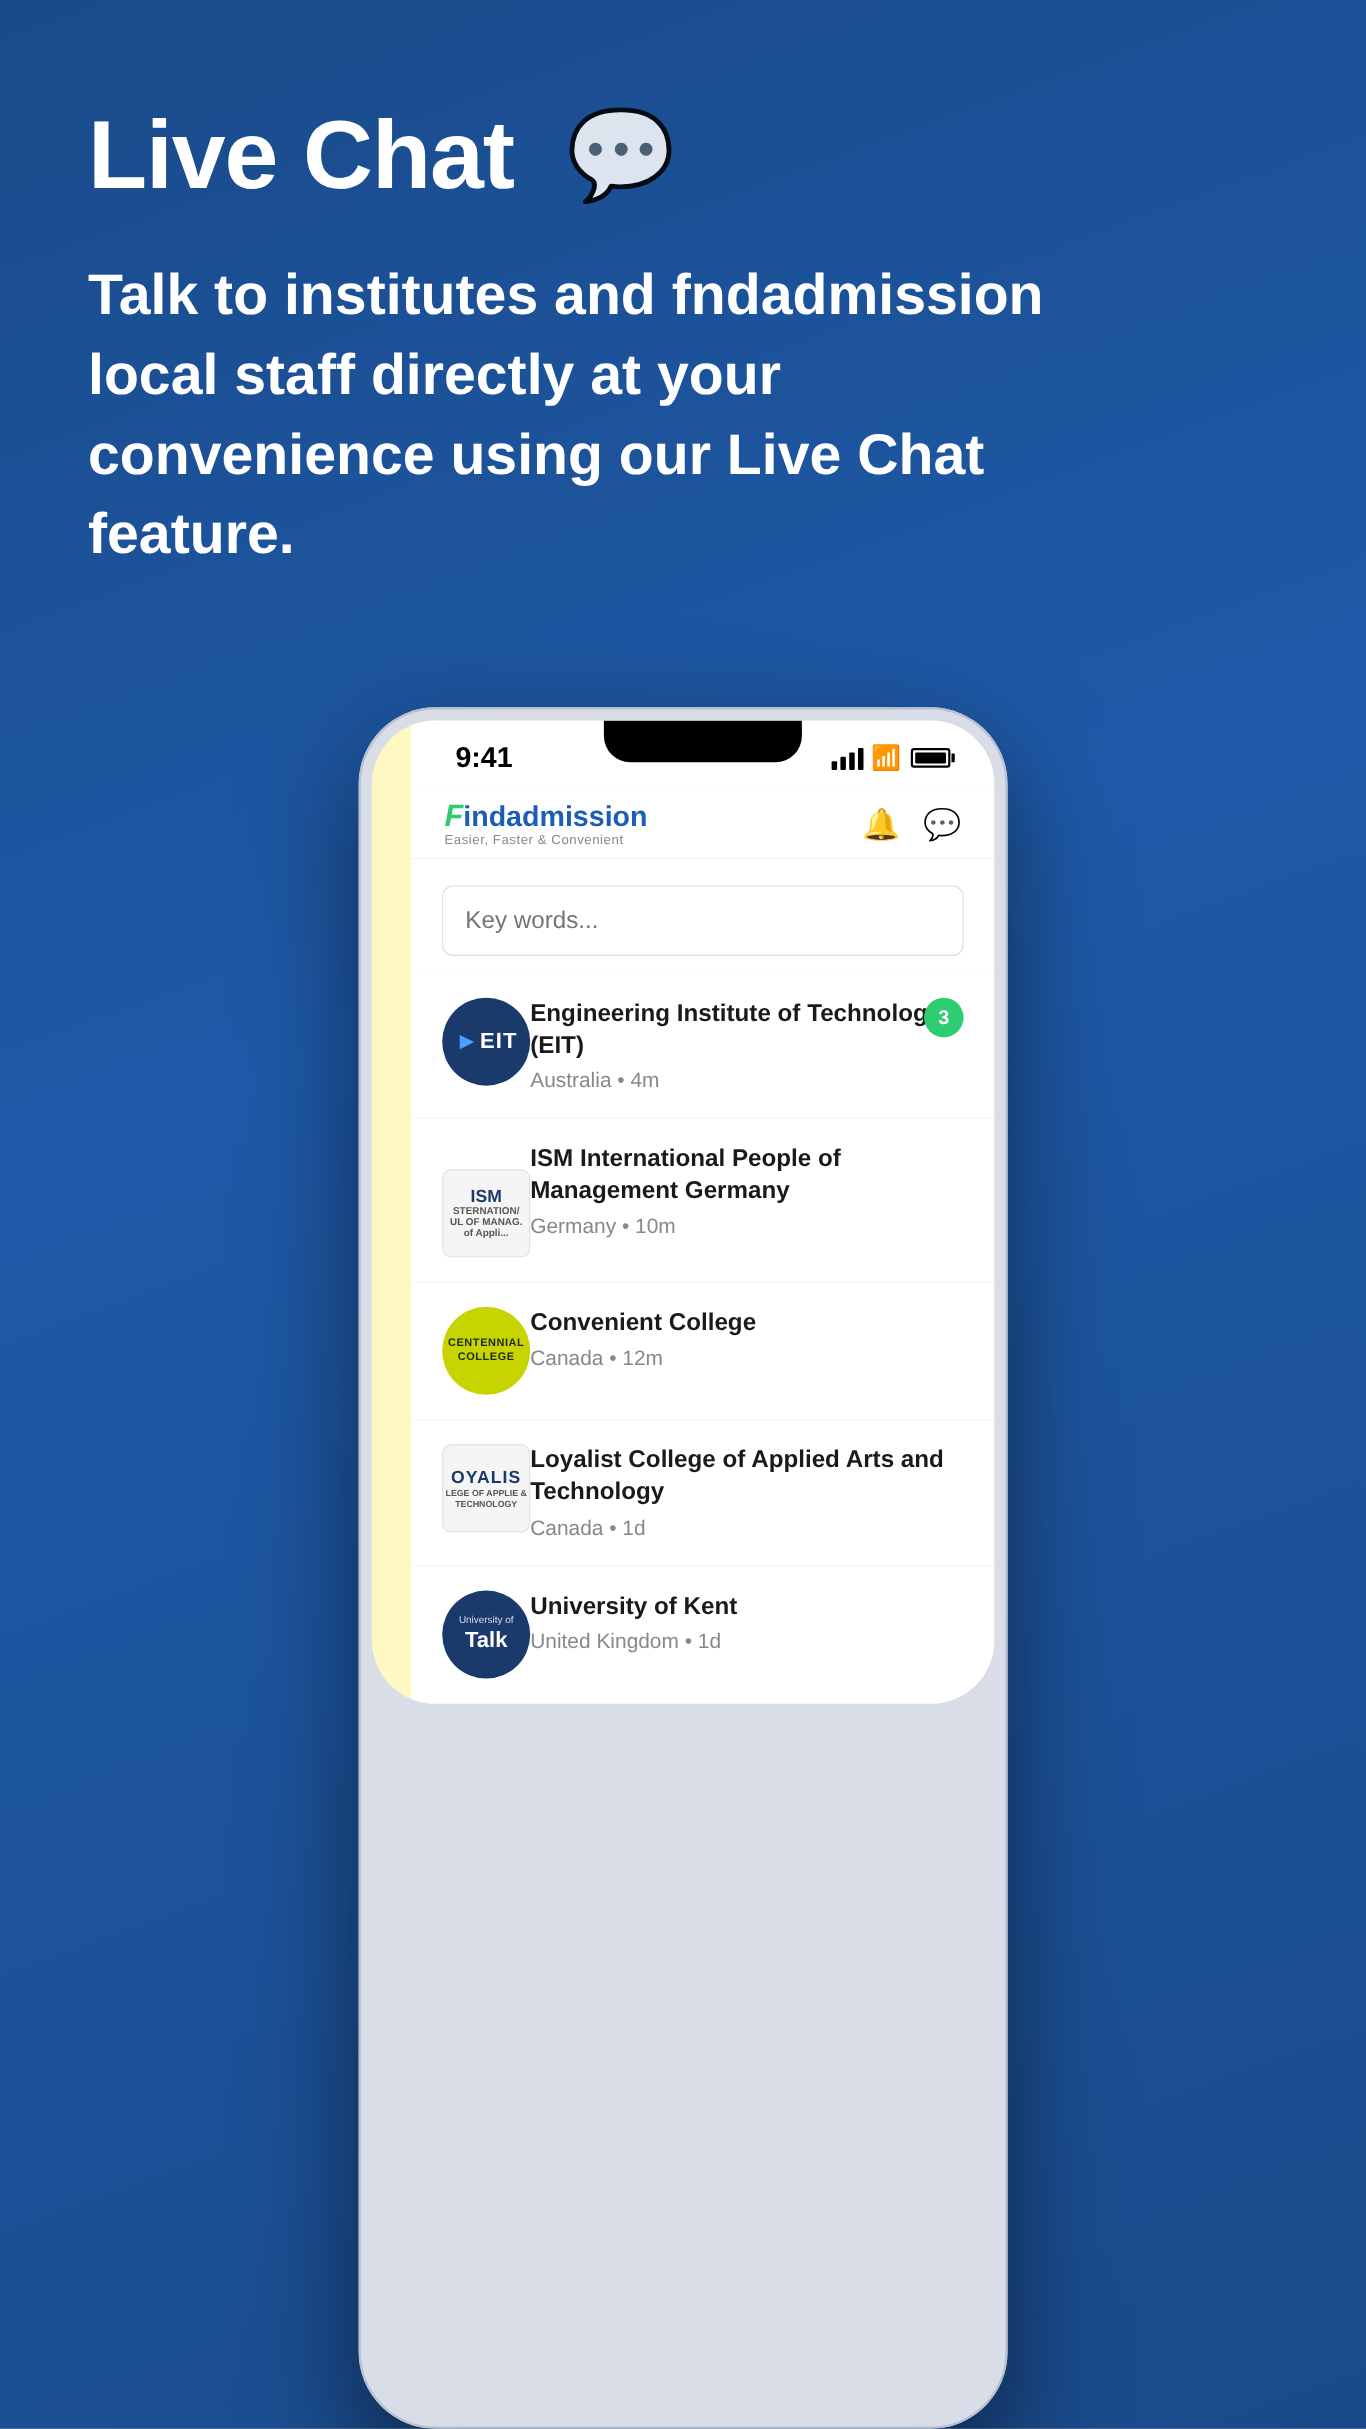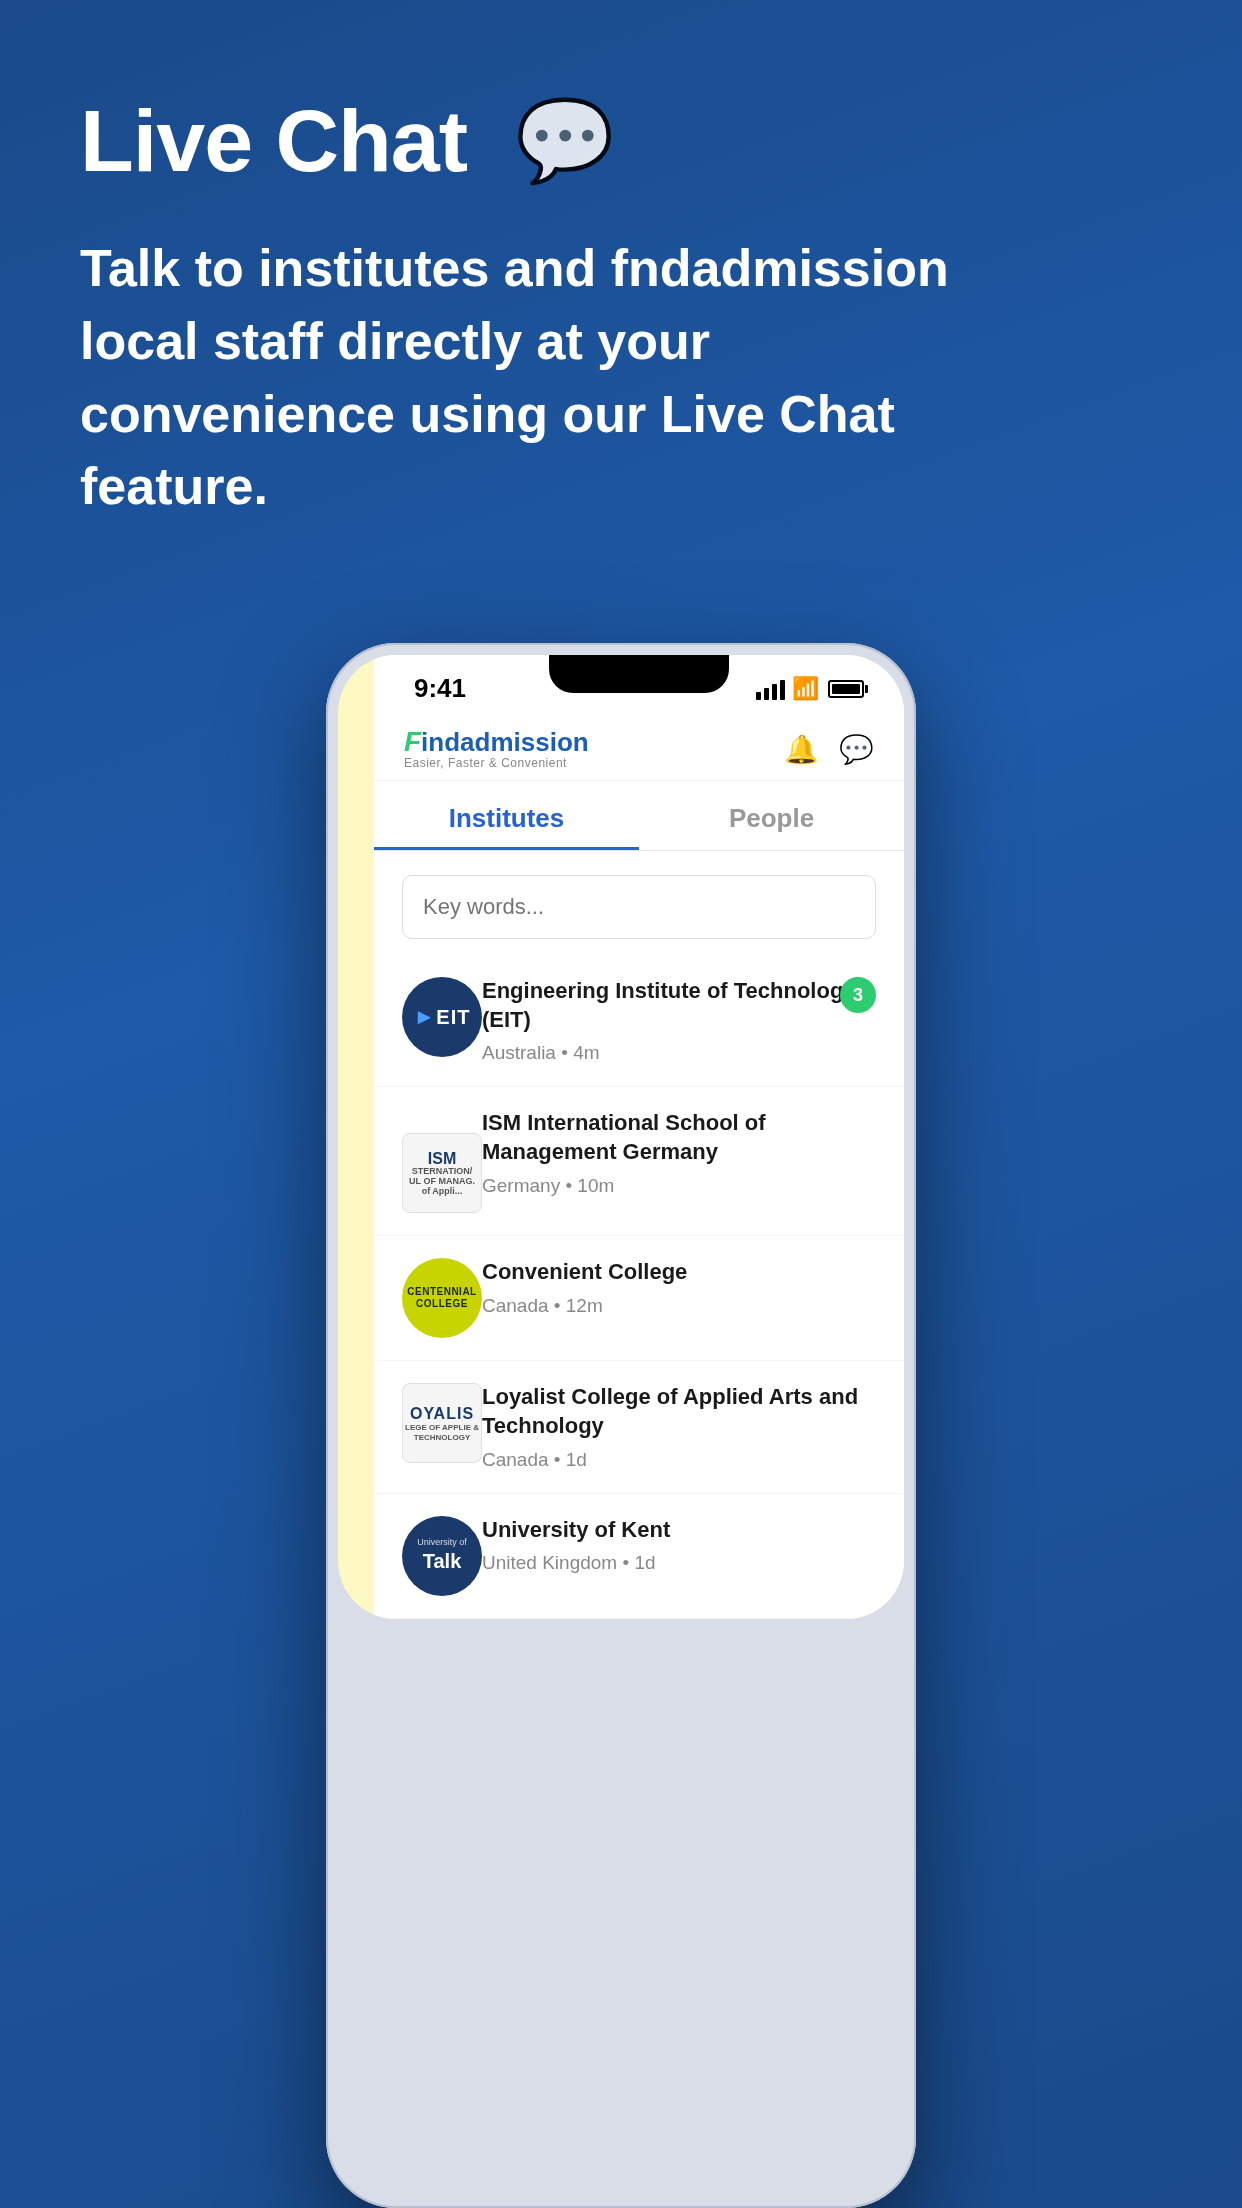--- a/index.html
+++ b/index.html
@@ -418,28 +418,20 @@
             <span style="color:#2ecc71; font-style:italic; font-weight:900; font-size:28px;">F</span><span style="color:#1a5eb5; font-weight:800; font-size:26px;">indadmission</span>
           </div>
           <div class="logo-sub">Easier, Faster &amp; Convenient</div>
         </div>
         <div class="app-icons">
           <span class="app-icon">🔔</span>
           <span class="app-icon">💬</span>
         </div>
       </div>
 
-      <div class="tabs">
-        <div class="tab active">
-          <span>Institutes</span>
-        </div>
-        <div class="tab">
-          <span>People</span>
-        </div>
-      </div>
 
       <div class="search-section">
         <input class="search-input" type="text" placeholder="Key words..." style="">
       </div>
 
       <div class="institute-list">
 
         <div class="institute-item">
           <div class="eit-logo">
             <span style="color:#4a9eff; font-size:22px;">►</span>
@@ -456,21 +448,21 @@
           <div class="badge">3</div>
         </div>
 
         <div class="institute-item">
           <div class="ism-logo">
             <div style="font-size:16px; font-weight:900; color:#1a3a6b;">ISM</div>
             <div style="font-size:9px; color:#555; line-height:1.1;">STERNATION/<br>UL OF MANAG.</div>
             <div style="font-size:9px; color:#555;">of Appli...</div>
           </div>
           <div class="institute-info">
-            <div class="institute-name">ISM International School of Management Germany</div>
+            <div class="institute-name">ISM International People of Management Germany</div>
             <div class="institute-meta">
               <span>Germany</span>
               <span> • </span>
               <span>10m</span>
             </div>
           </div>
         </div>
 
         <div class="institute-item">
           <div class="centennial-logo">

